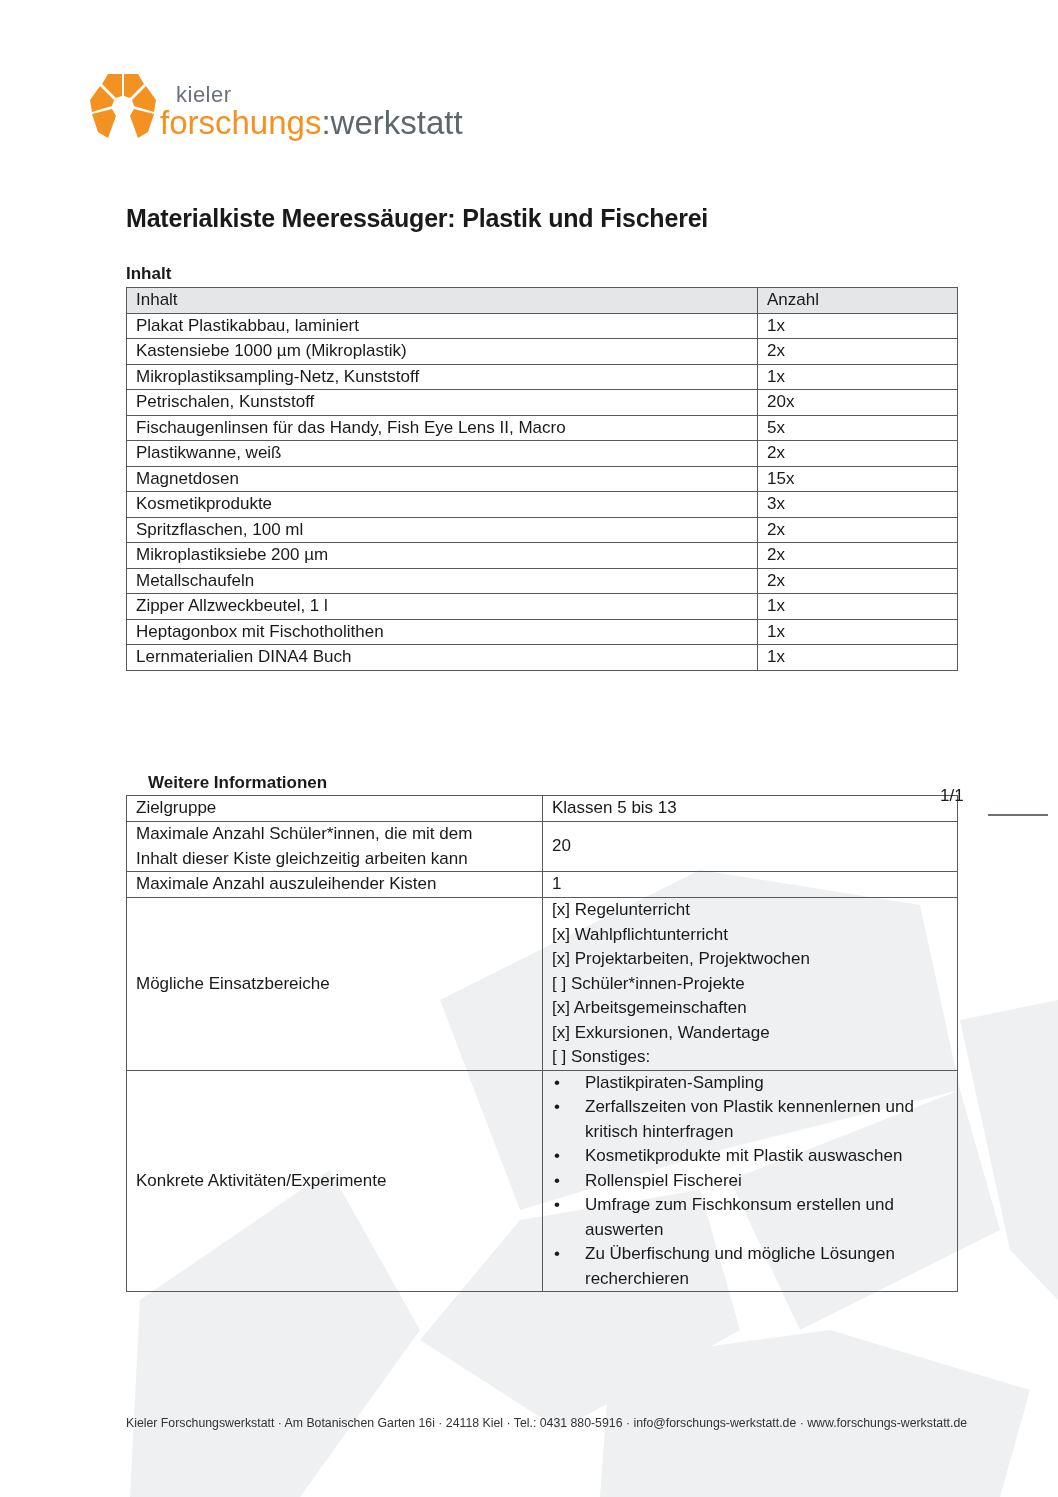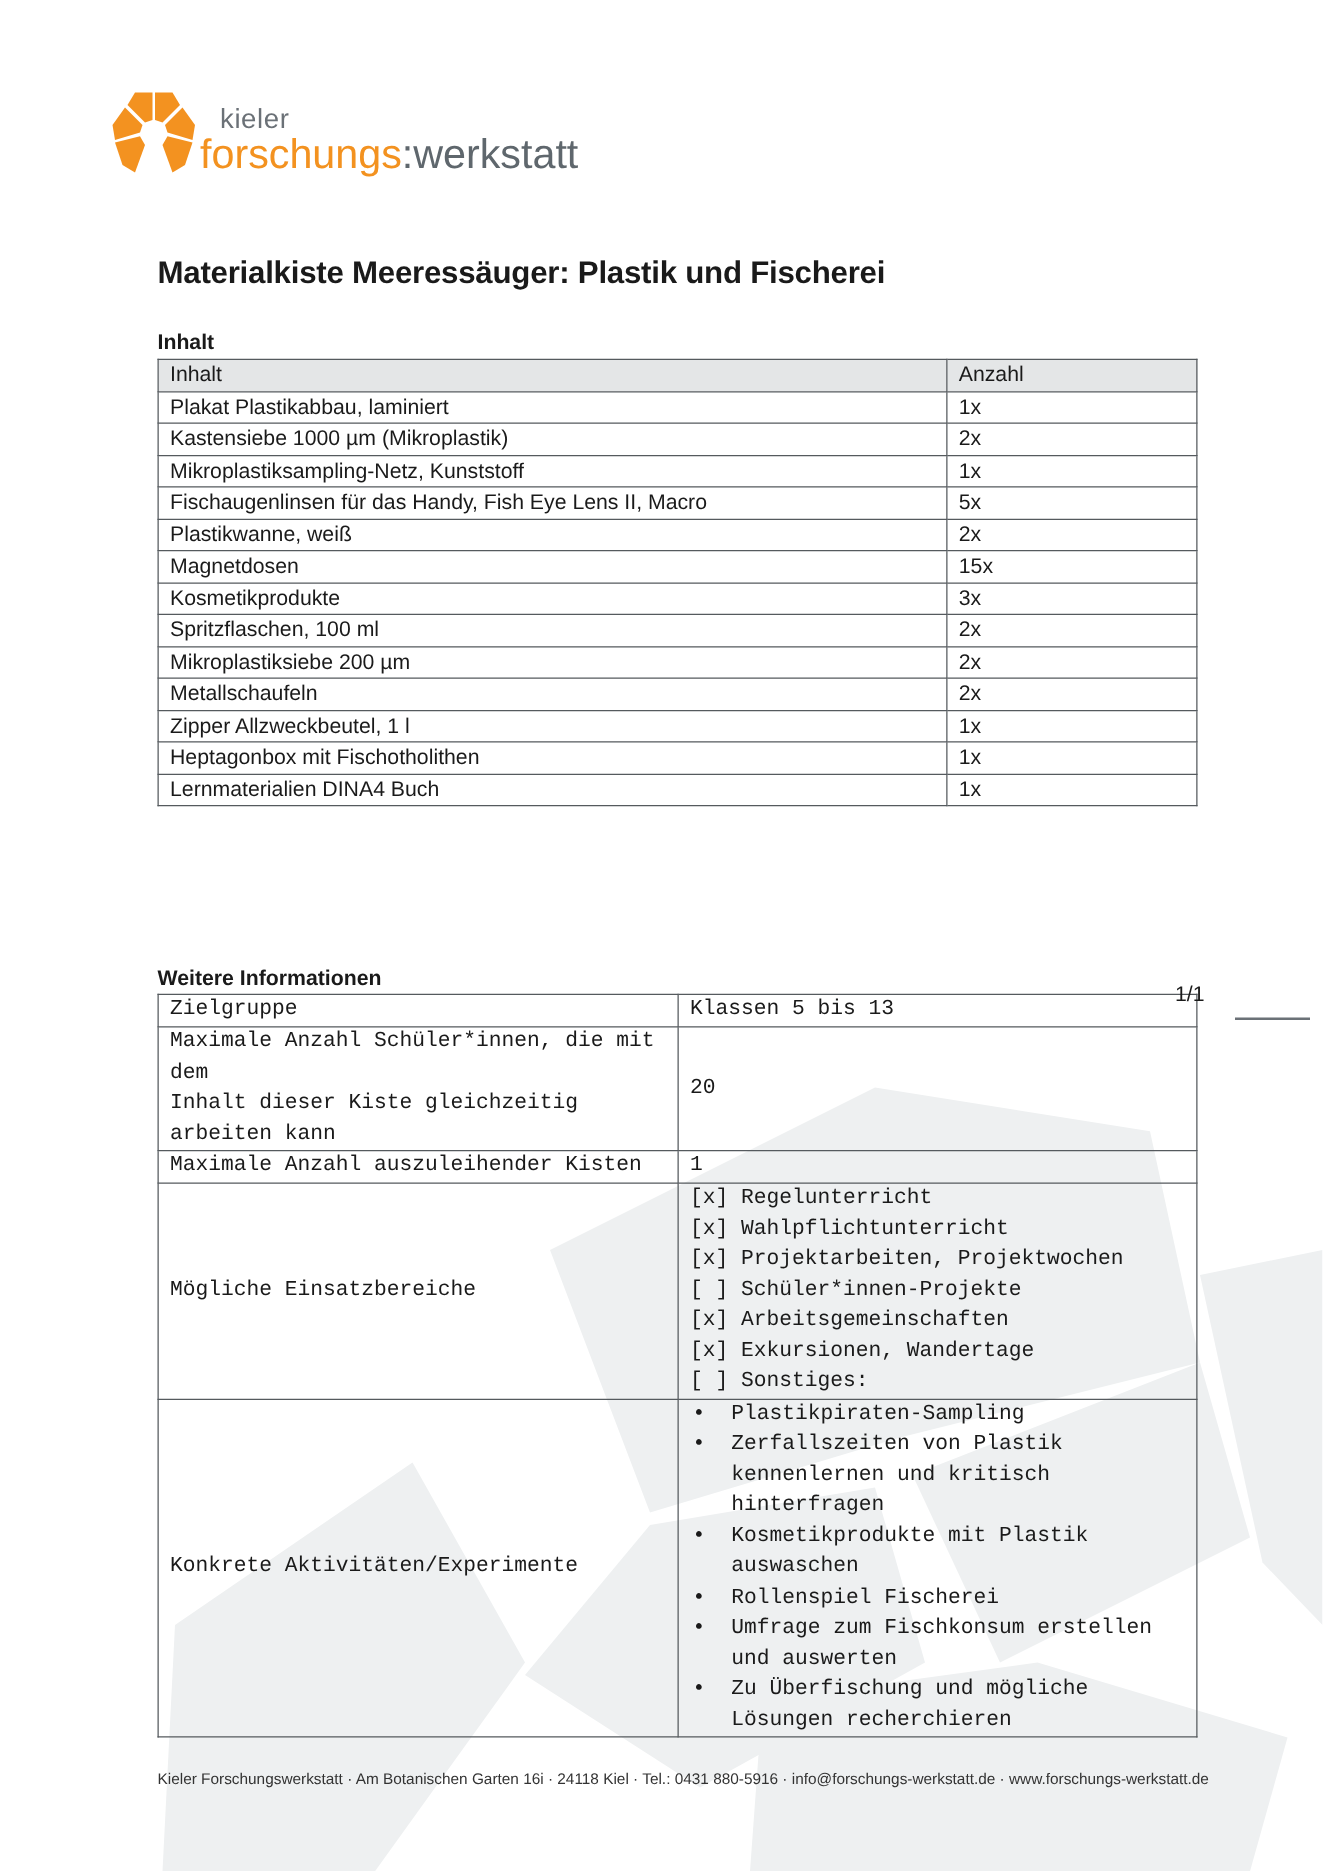--- a/index.html
+++ b/index.html
@@ -17,21 +17,21 @@
   .title { position:absolute; left:126px; top:204px; font-size:25px; font-weight:bold; z-index:1; letter-spacing:-0.2px;text-align:center; }
   .section-label { position:absolute; left:126px; font-size:17px; font-weight:bold; z-index:1; }
   table { border-collapse:collapse; position:absolute; left:126px; z-index:1; font-size:17px; }
   td, th { border:1.5px solid #555a5e; padding:0 9px; text-align:left; font-weight:normal; vertical-align:middle; }
   .t1 { top:287px; width:832px; }
   .t1 tr { height:25.5px; }
   .t1 th { background:#e4e6e7; }
   .t1 .c1 { width:612px; }
   .t2 { top:795px; width:832px; }
   .t2 .c1 { width:397px; }
-  .t2 td { line-height:24.5px;font-family:Liberation Mono, monospace; }
+  .t2 td { line-height:24.5px; }
   .t2 ul { margin:0; padding:0 0 0 0; list-style:none; }
   .t2 li { position:relative; padding-left:33px; }
   .t2 li::before { content:"•"; position:absolute; left:2px; top:0; }
   .pagenum { position:absolute; left:940px; top:786px; font-size:17px; z-index:1; }
   .pagerule { position:absolute; left:988px; top:814px; width:60px; height:1.5px; background:#6b7177; z-index:1; }
   .footer { position:absolute; left:126px; top:1416px; font-size:12.3px; color:#333; z-index:1; white-space:nowrap; }
 </style>
 </head>
 <body>
 
@@ -79,20 +79,24 @@
       </tr>
       <tr>
         <td class="c1">Kastensiebe 1000 µm (Mikroplastik)</td>
         <td>2x</td>
       </tr>
       <tr>
         <td class="c1">Mikroplastiksampling-Netz, Kunststoff</td>
         <td>1x</td>
       </tr>
       <tr>
+        <td class="c1">Petrischalen, Kunststoff</td>
+        <td>20x</td>
+      </tr>
+      <tr>
         <td class="c1">Fischaugenlinsen für das Handy, Fish Eye Lens II, Macro</td>
         <td>5x</td>
       </tr>
       <tr>
         <td class="c1">Plastikwanne, weiß</td>
         <td>2x</td>
       </tr>
       <tr>
         <td class="c1">Magnetdosen</td>
         <td>15x</td>
@@ -121,21 +125,21 @@
         <td class="c1">Heptagonbox mit Fischotholithen</td>
         <td>1x</td>
       </tr>
       <tr>
         <td class="c1">Lernmaterialien DINA4 Buch</td>
         <td>1x</td>
       </tr>
     </tbody>
 </table>
 
-<div class="section-label" style="top:773px;">Weitere Informationen</div>
+<div class="section-label" style="top:773px;margin-left:22px;">Weitere Informationen</div>
 
 <table class="t2">
   <tbody>
       <tr style="height:26px;">
     <td class="c1">Zielgruppe</td>
     <td>Klassen 5 bis 13</td>
   </tr>
   <tr>
     <td class="c1">
           <div>Maximale Anzahl Schüler*innen, die mit dem</div>

